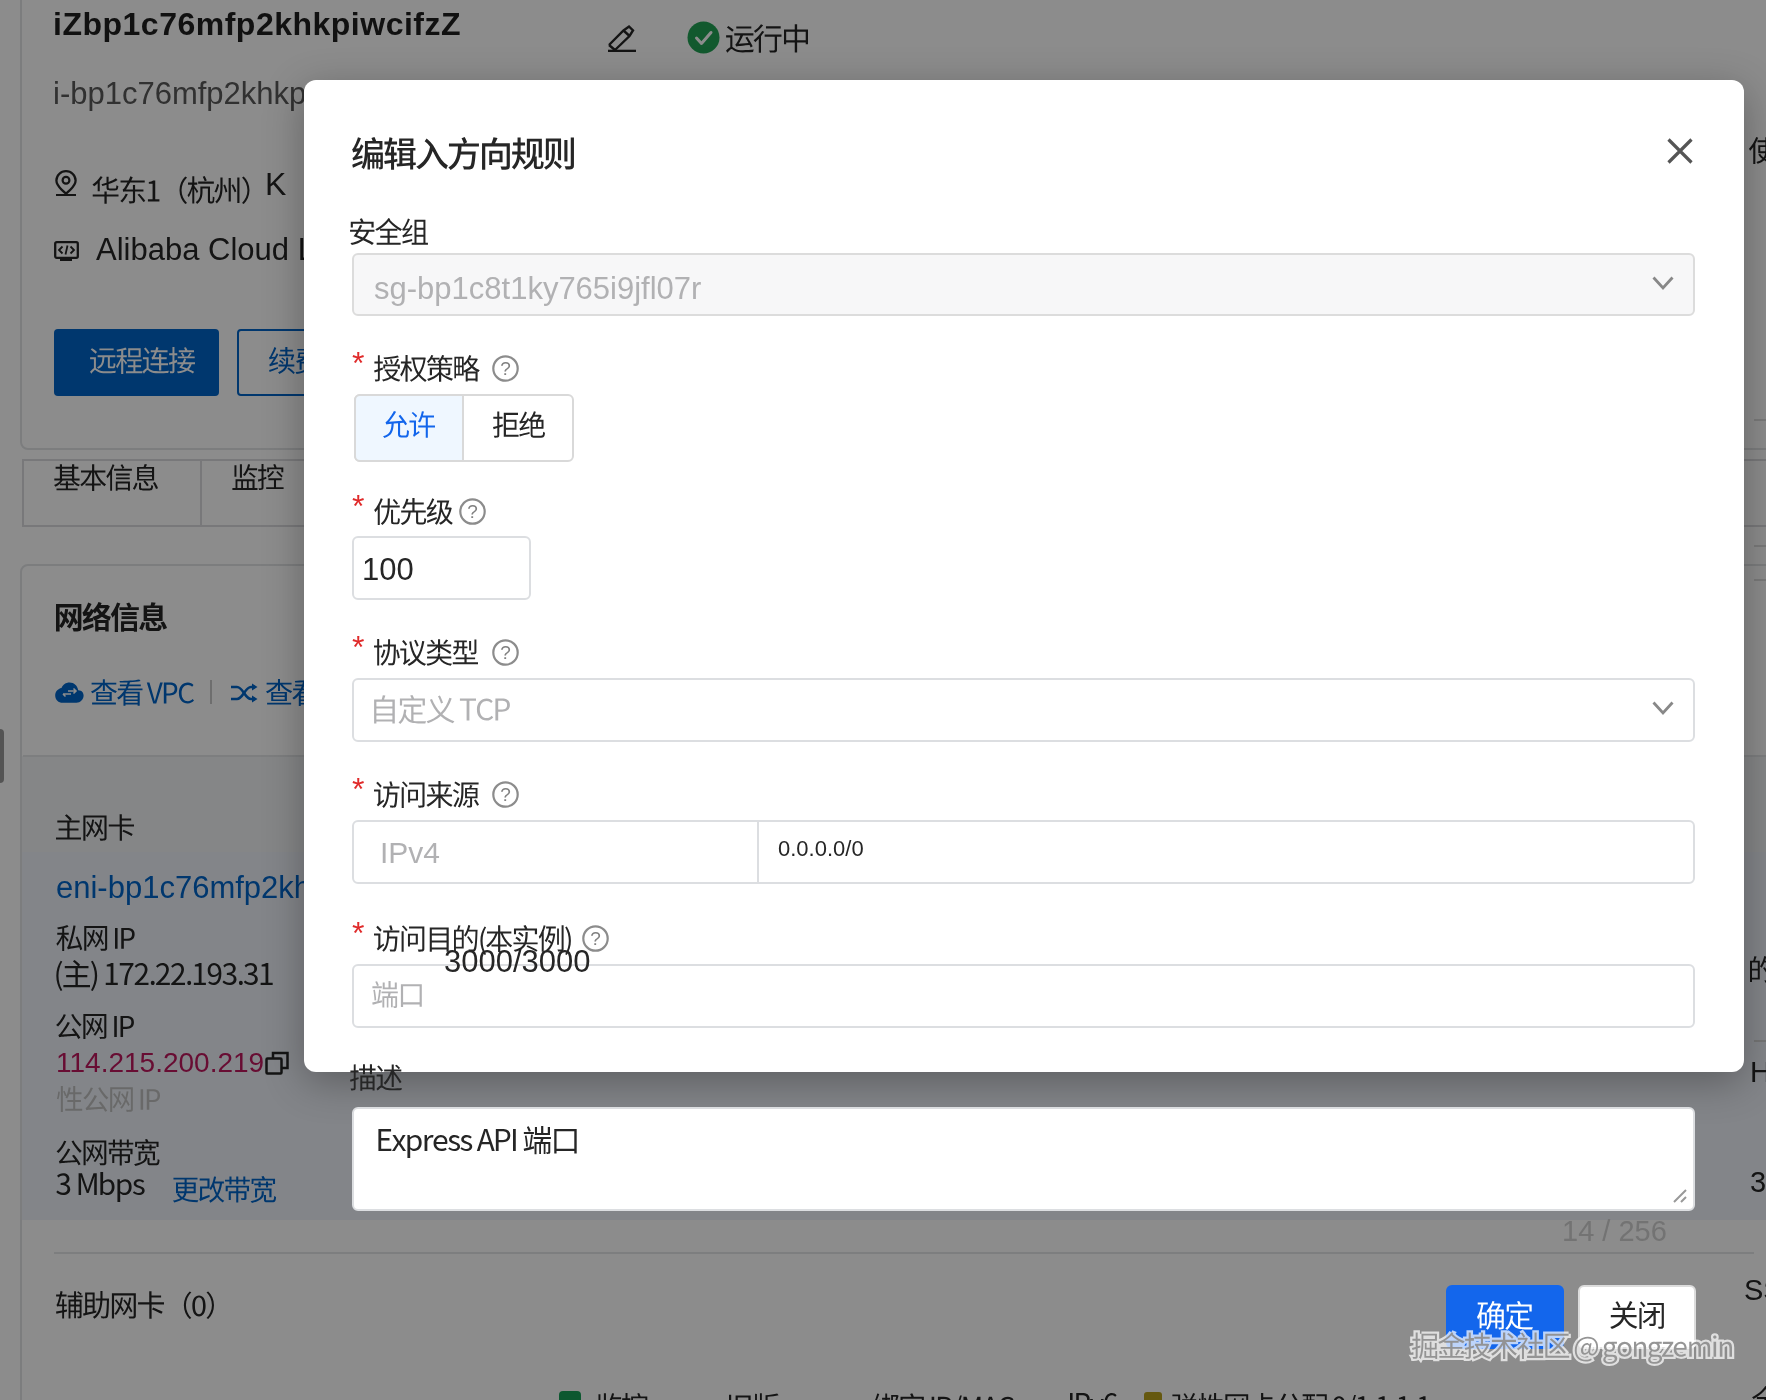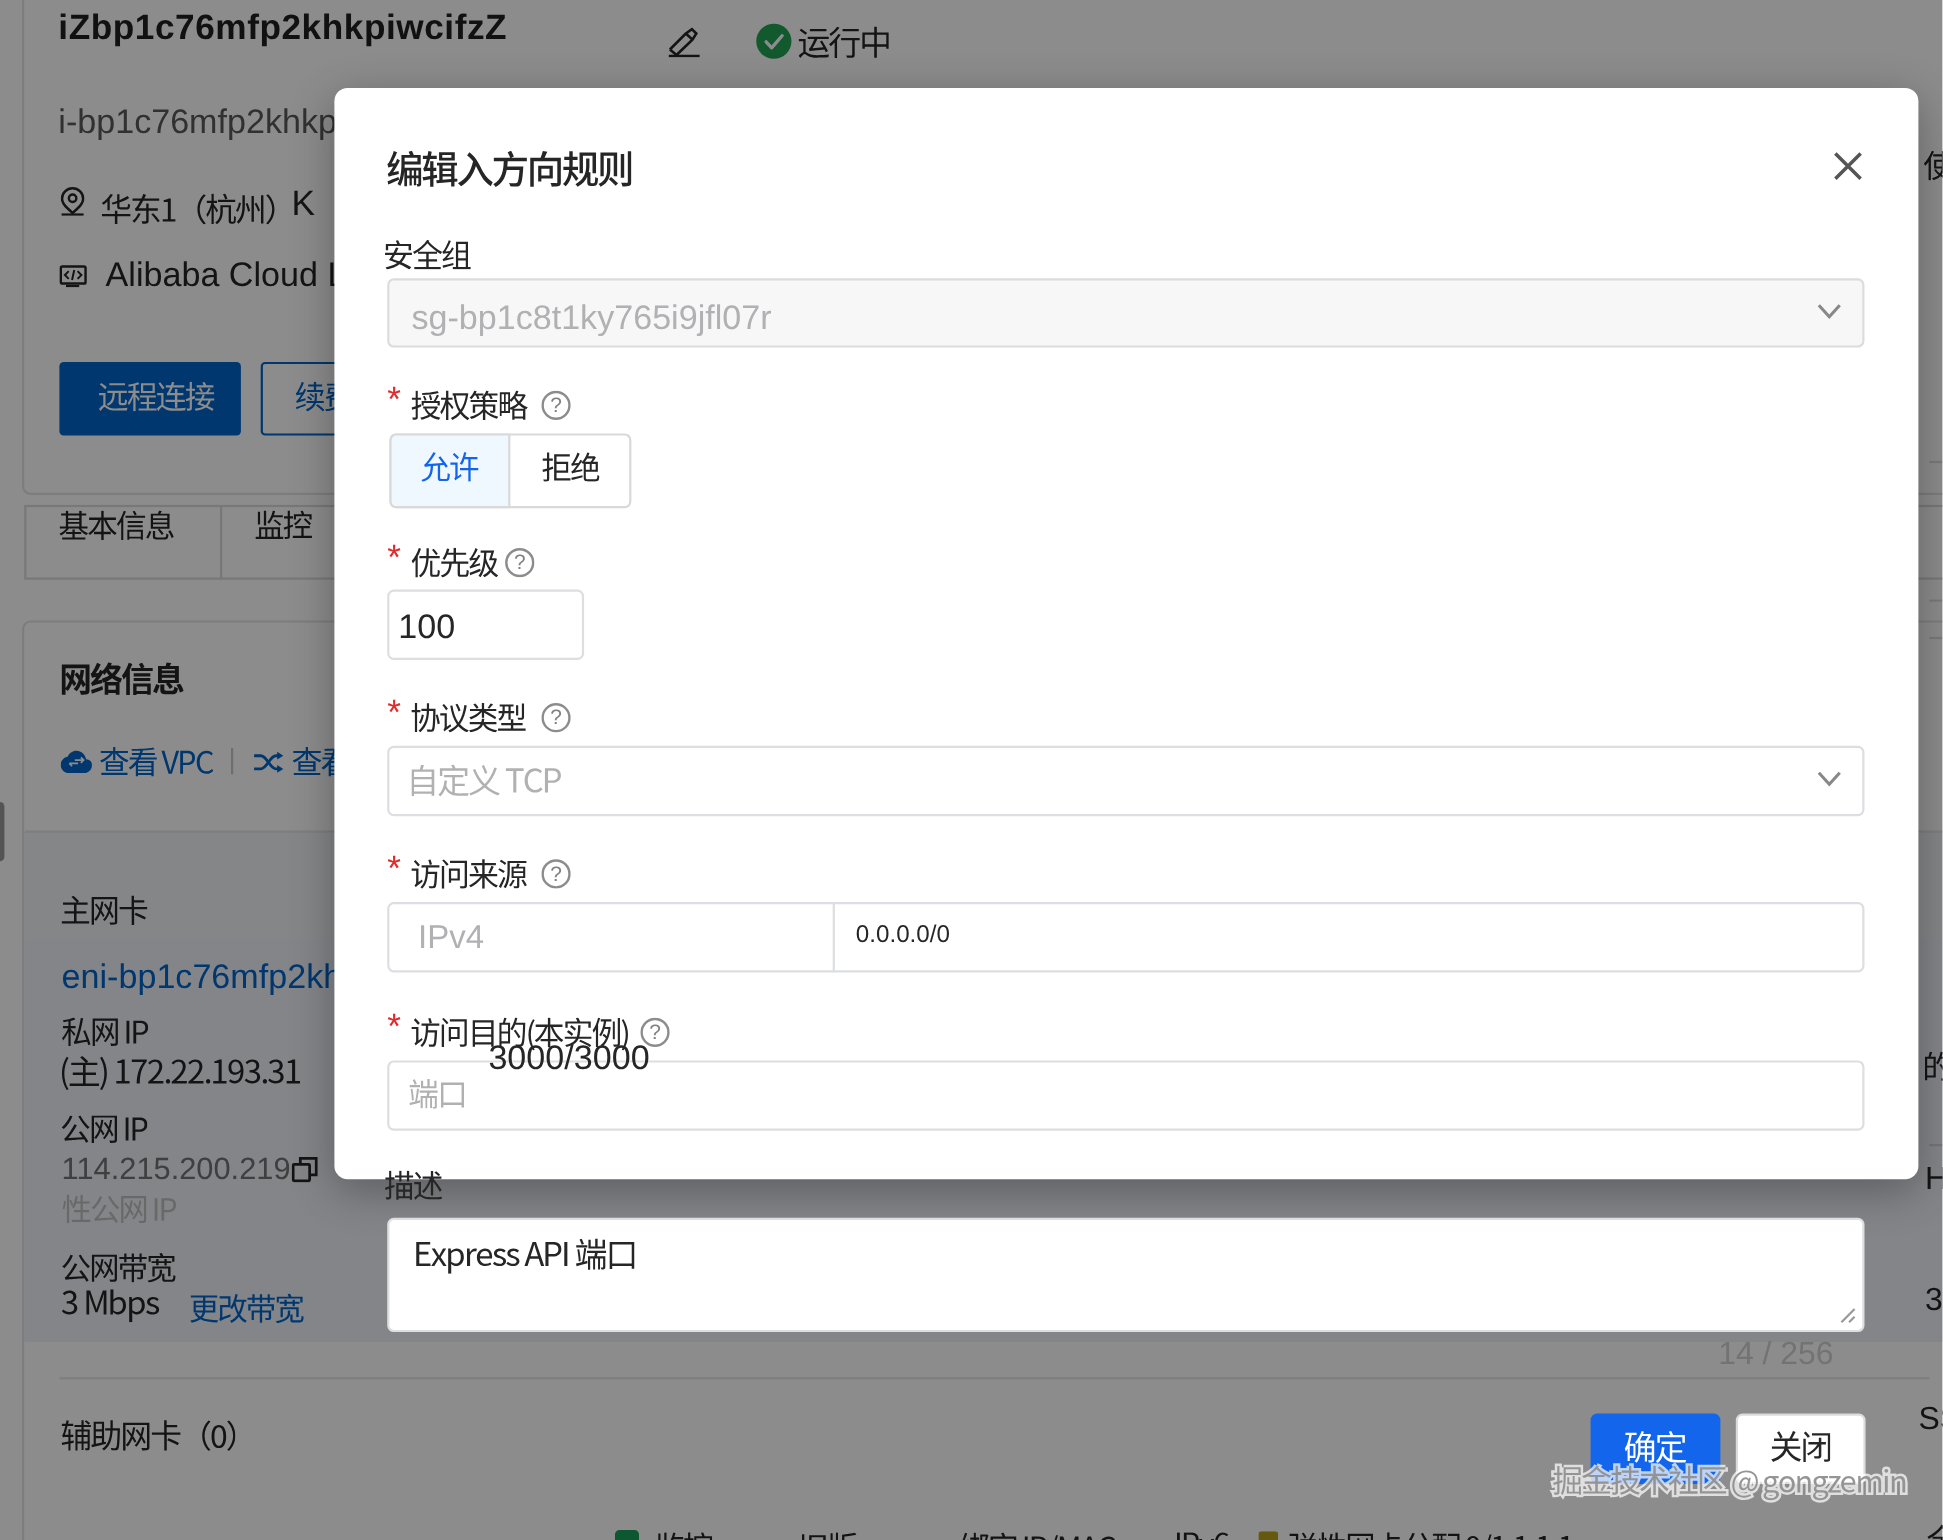--- a/index.html
+++ b/index.html
@@ -38,21 +38,21 @@
         <path d="M2 27 H30" stroke-width="2.6"></path>
     </g>
   </svg>
   <svg class="a" style="left:687px;top:21px" width="33" height="33" viewBox="0 0 33 33">
     <circle cx="16.5" cy="16.5" r="16" fill="#21a355"></circle>
     <path d="M9.5 17 L14.5 22.5 L24 11.5" fill="none" stroke="#fff" stroke-width="3" stroke-linecap="round" stroke-linejoin="round"></path>
   </svg>
   <svg class="a" style="left:726px;top:24px" width="82" height="29" viewBox="1.1 -25.3 82.3 28.7">
       <path d="M11.4 -23.1L11.4 -21.0L26.5 -21.0L26.5 -23.1L11.4 -23.1M2.0 -22.0C3.8 -20.7 6.2 -18.9 7.3 -17.8L8.9 -19.5C7.7 -20.6 5.2 -22.2 3.5 -23.4L2.0 -22.0M11.2 -2.8C12.1 -3.2 13.5 -3.3 24.7 -4.4L25.9 -2.0L27.9 -3.1C26.8 -5.5 24.3 -9.5 22.5 -12.6L20.6 -11.7C21.6 -10.1 22.7 -8.2 23.7 -6.4L13.8 -5.6C15.4 -8.0 16.9 -11.1 18.2 -14.0L28.6 -14.0L28.6 -16.1L9.4 -16.1L9.4 -14.0L15.5 -14.0C14.3 -10.8 12.7 -7.8 12.1 -7.0C11.5 -6.0 11.0 -5.3 10.5 -5.2C10.7 -4.5 11.1 -3.3 11.2 -2.8M7.5 -14.1L1.2 -14.1L1.2 -12.0L5.4 -12.0L5.4 -2.2C4.1 -1.6 2.6 -0.3 1.1 1.3L2.7 3.4C4.2 1.4 5.7 -0.4 6.7 -0.4C7.3 -0.4 8.4 0.6 9.6 1.4C11.7 2.6 14.2 3.0 17.9 3.0C21.1 3.0 26.3 2.9 28.3 2.7C28.3 2.0 28.7 0.9 29.0 0.2C25.9 0.6 21.4 0.8 18.0 0.8C14.6 0.8 12.1 0.6 10.1 -0.7C8.9 -1.4 8.2 -2.0 7.5 -2.3L7.5 -14.1ZM41.2 -23.2L41.2 -21.0L56.0 -21.0L56.0 -23.2L41.2 -23.2M36.2 -25.2C34.7 -22.8 31.8 -20.1 29.2 -18.5C29.6 -18.0 30.3 -17.2 30.6 -16.7C33.3 -18.6 36.4 -21.5 38.4 -24.2L36.2 -25.2M39.9 -15.0L39.9 -12.8L50.0 -12.8L50.0 0.4C50.0 0.9 49.8 1.0 49.2 1.1C48.7 1.1 46.7 1.1 44.5 1.0C44.9 1.7 45.2 2.6 45.3 3.2C48.2 3.2 49.9 3.2 51.0 2.9C52.0 2.5 52.3 1.8 52.3 0.4L52.3 -12.8L56.8 -12.8L56.8 -15.0L39.9 -15.0M37.4 -18.6C35.3 -15.2 32.0 -11.7 28.9 -9.3C29.4 -8.9 30.2 -7.8 30.5 -7.3C31.6 -8.3 32.8 -9.4 34.0 -10.7L34.0 3.4L36.2 3.4L36.2 -13.2C37.4 -14.8 38.6 -16.3 39.5 -17.8L37.4 -18.6ZM70.1 -25.3L70.1 -20.0L59.3 -20.0L59.3 -5.1L61.5 -5.1L61.5 -7.0L70.1 -7.0L70.1 3.2L72.5 3.2L72.5 -7.0L81.1 -7.0L81.1 -5.2L83.4 -5.2L83.4 -20.0L72.5 -20.0L72.5 -25.3L70.1 -25.3M61.5 -9.2L61.5 -17.8L70.1 -17.8L70.1 -9.2L61.5 -9.2M81.1 -9.2L72.5 -9.2L72.5 -17.8L81.1 -17.8L81.1 -9.2Z" fill="#262626"></path>
     </svg>
-  <div class="lat" style="left:53px;top:93px;font-size:31px;color:#595959">i-bp1c76mfp2khkp</div>
+  <div class="lat" style="left:53px;top:76px;font-size:31px;color:#595959">i-bp1c76mfp2khkp</div>
 
   <svg class="a" style="left:55px;top:170px" width="22" height="27" viewBox="0 0 22 27">
     <path d="M11 1.2 C5.6 1.2 1.4 5.4 1.4 10.6 C1.4 14.6 4.2 17.4 6.8 19.8 L11 23.6 L15.2 19.8 C17.8 17.4 20.6 14.6 20.6 10.6 C20.6 5.4 16.4 1.2 11 1.2 Z" fill="none" stroke="#262626" stroke-width="2.3"></path>
     <circle cx="11" cy="10.2" r="3.4" fill="none" stroke="#262626" stroke-width="2.2"></circle>
   </svg>
   <div class="a" style="left:56px;top:194px;width:20px;height:2.4px;background:#262626"></div>
   <svg class="a" style="left:92px;top:176px" width="158" height="28" viewBox="1.3 -25.6 158.1 28.2">
       <path d="M15.4 -24.9L15.4 -18.9C13.7 -18.3 12.0 -17.8 10.3 -17.3C10.7 -16.9 11.0 -16.1 11.2 -15.6C12.5 -15.9 13.9 -16.4 15.4 -16.8L15.4 -14.2C15.4 -11.7 16.1 -11.1 18.9 -11.1C19.5 -11.1 23.4 -11.1 24.0 -11.1C26.4 -11.1 27.0 -12.0 27.3 -15.5C26.7 -15.6 25.8 -16.0 25.3 -16.3C25.2 -13.5 25.0 -13.0 23.9 -13.0C23.0 -13.0 19.8 -13.0 19.1 -13.0C17.8 -13.0 17.5 -13.2 17.5 -14.2L17.5 -17.5C20.9 -18.6 24.1 -20.0 26.5 -21.6L24.8 -23.3C23.0 -22.0 20.4 -20.8 17.5 -19.6L17.5 -24.9L15.4 -24.9M9.4 -25.3C7.5 -22.1 4.5 -18.9 1.3 -17.0C1.8 -16.5 2.6 -15.7 3.0 -15.3C4.1 -16.1 5.3 -17.1 6.5 -18.3L6.5 -10.3L8.6 -10.3L8.6 -20.6C9.7 -21.9 10.7 -23.2 11.5 -24.6L9.4 -25.3M1.5 -7.0L1.5 -4.9L13.3 -4.9L13.3 2.3L15.6 2.3L15.6 -4.9L27.5 -4.9L27.5 -7.0L15.6 -7.0L15.6 -10.0L13.3 -10.0L13.3 -7.0L1.5 -7.0ZM34.7 -7.7C33.5 -4.9 31.5 -2.2 29.3 -0.4C29.9 -0.0 30.8 0.6 31.2 1.0C33.3 -1.0 35.5 -4.0 36.9 -7.1L34.7 -7.7M46.6 -6.8C48.8 -4.5 51.4 -1.3 52.6 0.7L54.5 -0.4C53.3 -2.4 50.6 -5.5 48.4 -7.7L46.6 -6.8M29.5 -21.0L29.5 -19.0L36.5 -19.0C35.4 -16.7 34.3 -15.0 33.8 -14.2C32.9 -12.9 32.3 -12.0 31.6 -11.8C31.9 -11.2 32.3 -10.1 32.4 -9.6C32.7 -9.8 33.8 -10.0 35.5 -10.0L42.0 -10.0L42.0 -0.8C42.0 -0.4 41.9 -0.2 41.4 -0.2C40.9 -0.2 39.4 -0.2 37.7 -0.2C38.0 0.4 38.4 1.3 38.5 2.0C40.6 2.0 42.1 2.0 43.0 1.6C43.9 1.2 44.2 0.5 44.2 -0.8L44.2 -10.0L52.6 -10.0L52.6 -12.1L44.2 -12.1L44.2 -16.6L42.0 -16.6L42.0 -12.1L35.1 -12.1C36.4 -14.1 37.9 -16.5 39.2 -19.0L53.9 -19.0L53.9 -21.0L40.3 -21.0C40.8 -22.2 41.3 -23.3 41.8 -24.4L39.4 -25.4C38.9 -23.9 38.3 -22.5 37.6 -21.0L29.5 -21.0ZM57.1 0.0L68.7 0.0L68.7 -2.2L64.5 -2.2L64.5 -21.0L62.4 -21.0C61.3 -20.3 59.9 -19.8 58.0 -19.5L58.0 -17.8L61.8 -17.8L61.8 -2.2L57.1 -2.2L57.1 0.0ZM88.9 -11.2C88.9 -5.5 91.2 -0.9 94.7 2.6L96.5 1.7C93.1 -1.7 91.0 -6.0 91.0 -11.2C91.0 -16.3 93.1 -20.6 96.5 -24.1L94.7 -25.0C91.2 -21.5 88.9 -16.8 88.9 -11.2ZM107.7 -20.0L107.7 -17.9L123.5 -17.9L123.5 -20.0L107.7 -20.0M112.3 -24.9C113.0 -23.5 113.9 -21.5 114.3 -20.3L116.4 -21.0C116.0 -22.2 115.1 -24.1 114.3 -25.6L112.3 -24.9M101.8 -25.4L101.8 -19.0L97.5 -19.0L97.5 -16.9L101.6 -16.9C100.7 -13.1 98.8 -8.6 97.0 -6.2C97.3 -5.7 97.9 -4.7 98.1 -4.1C99.5 -6.0 100.8 -9.2 101.8 -12.5L101.8 2.2L103.8 2.2L103.8 -13.0C104.8 -11.3 105.9 -9.3 106.4 -8.2L107.8 -10.2C107.2 -11.1 104.6 -14.8 103.8 -15.8L103.8 -16.9L106.8 -16.9L106.8 -19.0L103.8 -19.0L103.8 -25.4L101.8 -25.4M109.9 -15.0L109.9 -9.5C109.9 -6.1 109.4 -2.1 105.2 0.8C105.6 1.1 106.4 2.0 106.6 2.5C111.2 -0.6 112.1 -5.6 112.1 -9.5L112.1 -13.0L117.5 -13.0L117.5 -1.6C117.5 0.5 117.7 1.0 118.1 1.4C118.6 1.8 119.3 2.0 119.9 2.0C120.2 2.0 121.0 2.0 121.4 2.0C122.0 2.0 122.6 1.9 122.9 1.6C123.4 1.3 123.6 0.9 123.8 0.2C123.9 -0.5 124.1 -2.4 124.1 -4.1C123.5 -4.3 122.8 -4.6 122.4 -5.0C122.4 -3.2 122.3 -1.8 122.3 -1.2C122.2 -0.5 122.1 -0.2 122.0 -0.1C121.8 0.0 121.5 0.1 121.3 0.1C121.0 0.1 120.6 0.1 120.4 0.1C120.2 0.1 120.0 0.0 119.9 -0.1C119.7 -0.2 119.6 -0.7 119.6 -1.5L119.6 -15.0L109.9 -15.0ZM130.1 -24.1L130.1 -15.1C130.1 -9.8 129.6 -4.0 124.9 0.4C125.4 0.7 126.2 1.5 126.5 2.0C131.7 -2.8 132.3 -9.2 132.3 -15.1L132.3 -24.1L130.1 -24.1M138.4 -23.5L138.4 0.1L140.6 0.1L140.6 -23.5L138.4 -23.5M147.1 -24.2L147.1 1.7L149.3 1.7L149.3 -24.2L147.1 -24.2M126.9 -17.5C126.4 -14.9 125.5 -11.8 124.1 -9.8L126.0 -9.0C127.3 -11.0 128.2 -14.4 128.8 -16.9L126.9 -17.5M133.0 -16.3C134.0 -14.0 135.0 -10.8 135.2 -9.0L137.1 -9.8C136.8 -11.6 135.8 -14.6 134.8 -17.0L133.0 -16.3M141.2 -16.4C142.6 -14.2 143.9 -11.1 144.4 -9.2L146.2 -10.1C145.7 -12.0 144.3 -15.0 142.9 -17.2L141.2 -16.4ZM159.4 -11.2C159.4 -16.8 157.1 -21.5 153.6 -25.0L151.9 -24.1C155.2 -20.6 157.3 -16.3 157.3 -11.2C157.3 -6.0 155.2 -1.7 151.9 1.7L153.6 2.6C157.1 -0.9 159.4 -5.5 159.4 -11.2Z" fill="#262626"></path>
     </svg>
   <div class="lat" style="left:265px;top:166px;font-size:32px;color:#262626">K</div>
@@ -108,21 +108,21 @@
   <div class="lat" style="left:56px;top:870px;font-size:31px;color:#0064c8">eni-bp1c76mfp2khkp</div>
   <svg class="a" style="left:56px;top:925px" width="79" height="26" viewBox="0.7 -23.9 78.9 26.2">
       <path d="M12.2 0.6C13.0 0.2 14.2 -0.0 23.8 -1.6C24.2 -0.5 24.5 0.6 24.8 1.5L26.8 0.6C26.0 -2.7 23.9 -8.1 22.0 -12.3L20.1 -11.5C21.2 -9.1 22.3 -6.2 23.2 -3.5L14.8 -2.3C16.9 -8.2 18.9 -15.8 20.1 -23.1L17.9 -23.5C16.7 -16.0 14.3 -7.8 13.5 -5.6C12.8 -3.3 12.1 -1.8 11.5 -1.5C11.7 -0.9 12.1 0.2 12.2 0.6M11.7 -23.9C9.3 -22.8 5.1 -21.9 1.6 -21.3C1.8 -20.9 2.1 -20.1 2.2 -19.6C3.6 -19.8 5.1 -20.1 6.6 -20.4L6.6 -16.0L1.6 -16.0L1.6 -14.0L6.3 -14.0C5.0 -10.7 2.7 -6.9 0.7 -4.9C1.1 -4.4 1.6 -3.5 1.8 -2.9C3.5 -4.8 5.2 -7.8 6.6 -10.8L6.6 2.3L8.6 2.3L8.6 -11.5C9.7 -10.0 11.2 -7.9 11.8 -6.9L13.1 -8.7C12.5 -9.5 9.5 -12.8 8.6 -13.7L8.6 -14.0L13.2 -14.0L13.2 -16.0L8.6 -16.0L8.6 -20.8C10.2 -21.2 11.7 -21.6 13.0 -22.1L11.7 -23.9ZM31.7 -15.9C33.0 -14.3 34.4 -12.4 35.6 -10.5C34.6 -7.3 33.1 -4.7 31.1 -2.7C31.6 -2.4 32.4 -1.8 32.8 -1.4C34.5 -3.3 35.8 -5.7 36.9 -8.5C37.8 -7.1 38.6 -5.8 39.1 -4.7L40.5 -6.2C39.8 -7.4 38.8 -9.0 37.7 -10.7C38.5 -13.2 39.1 -15.8 39.5 -18.7L37.6 -19.0C37.3 -16.8 36.9 -14.7 36.3 -12.7C35.2 -14.2 34.1 -15.8 33.0 -17.1L31.7 -15.9M39.8 -15.9C41.1 -14.2 42.5 -12.3 43.7 -10.4C42.6 -7.2 41.0 -4.5 39.0 -2.4C39.4 -2.2 40.3 -1.5 40.6 -1.2C42.4 -3.1 43.8 -5.5 44.9 -8.3C45.9 -6.7 46.7 -5.1 47.2 -3.8L48.7 -5.1C48.0 -6.7 47.0 -8.6 45.7 -10.6C46.5 -13.1 47.0 -15.8 47.4 -18.7L45.6 -18.9C45.2 -16.7 44.9 -14.7 44.4 -12.7C43.3 -14.2 42.3 -15.7 41.2 -17.0L39.8 -15.9M28.8 -23.0L28.8 2.1L30.9 2.1L30.9 -21.0L49.8 -21.0L49.8 -0.7C49.8 -0.1 49.6 0.0 49.1 0.0C48.6 0.1 46.7 0.1 44.9 0.0C45.2 0.6 45.6 1.5 45.7 2.1C48.2 2.1 49.7 2.0 50.6 1.7C51.6 1.4 51.9 0.7 51.9 -0.7L51.9 -23.0L28.8 -23.0ZM59.8 0.0L62.4 0.0L62.4 -21.0L59.8 -21.0L59.8 0.0ZM66.1 0.0L68.7 0.0L68.7 -8.0L72.1 -8.0C76.6 -8.0 79.6 -10.0 79.6 -14.7C79.6 -19.5 76.5 -21.0 72.0 -21.0L66.1 -21.0L66.1 0.0M68.7 -10.1L68.7 -18.9L71.6 -18.9C75.2 -18.9 77.0 -17.9 77.0 -14.7C77.0 -11.5 75.3 -10.1 71.7 -10.1L68.7 -10.1Z" fill="#262626"></path>
     </svg>
   <svg class="a" style="left:56px;top:960px" width="217" height="31" viewBox="2.8 -25.1 217.1 31.1">
       <path d="M7.2 6.0L8.8 5.3C6.3 1.0 5.0 -4.1 5.0 -9.2C5.0 -14.3 6.3 -19.3 8.8 -23.6L7.2 -24.4C4.4 -19.9 2.8 -15.1 2.8 -9.2C2.8 -3.3 4.4 1.5 7.2 6.0ZM19.4 -23.8C21.2 -22.4 23.3 -20.4 24.5 -19.0L11.3 -19.0L11.3 -16.8L22.0 -16.8L22.0 -10.0L12.7 -10.0L12.7 -7.8L22.0 -7.8L22.0 0.0L9.9 0.0L9.9 2.2L36.6 2.2L36.6 0.0L24.4 0.0L24.4 -7.8L33.9 -7.8L33.9 -10.0L24.4 -10.0L24.4 -16.8L35.1 -16.8L35.1 -19.0L25.4 -19.0L26.8 -20.1C25.6 -21.6 23.2 -23.7 21.2 -25.1L19.4 -23.8ZM39.4 6.0C42.1 1.5 43.8 -3.3 43.8 -9.2C43.8 -15.1 42.1 -19.9 39.4 -24.4L37.6 -23.6C40.2 -19.3 41.5 -14.3 41.5 -9.2C41.5 -4.1 40.2 1.0 37.6 5.3L39.4 6.0ZM52.4 0.0L64.5 0.0L64.5 -2.3L60.1 -2.3L60.1 -22.0L58.0 -22.0C56.8 -21.3 55.4 -20.8 53.4 -20.4L53.4 -18.7L57.3 -18.7L57.3 -2.3L52.4 -2.3L52.4 0.0ZM70.9 0.0L73.8 0.0C74.1 -8.6 75.1 -13.7 80.2 -20.3L80.2 -22.0L66.5 -22.0L66.5 -19.7L77.1 -19.7C72.8 -13.7 71.3 -8.3 70.9 0.0ZM81.5 0.0L95.3 0.0L95.3 -2.4L89.2 -2.4C88.1 -2.4 86.8 -2.2 85.7 -2.2C90.8 -6.9 94.3 -11.3 94.3 -15.6C94.3 -19.5 91.8 -22.0 87.9 -22.0C85.1 -22.0 83.2 -20.7 81.4 -18.8L83.0 -17.3C84.2 -18.7 85.7 -19.8 87.5 -19.8C90.3 -19.8 91.6 -18.0 91.6 -15.5C91.6 -11.8 88.4 -7.5 81.5 -1.6L81.5 0.0ZM99.6 0.0C100.6 0.0 101.5 -0.8 101.5 -2.1C101.5 -3.3 100.6 -4.2 99.6 -4.2C98.4 -4.2 97.6 -3.3 97.6 -2.1C97.6 -0.8 98.4 0.0 99.6 0.0ZM102.9 0.0L116.7 0.0L116.7 -2.4L110.6 -2.4C109.5 -2.4 108.2 -2.2 107.1 -2.2C112.2 -6.9 115.7 -11.3 115.7 -15.6C115.7 -19.5 113.2 -22.0 109.3 -22.0C106.5 -22.0 104.6 -20.7 102.8 -18.8L104.4 -17.3C105.6 -18.7 107.1 -19.8 108.9 -19.8C111.7 -19.8 113.0 -18.0 113.0 -15.5C113.0 -11.8 109.8 -7.5 102.9 -1.6L102.9 0.0ZM118.1 0.0L131.9 0.0L131.9 -2.4L125.8 -2.4C124.7 -2.4 123.4 -2.2 122.3 -2.2C127.4 -6.9 130.9 -11.3 130.9 -15.6C130.9 -19.5 128.4 -22.0 124.5 -22.0C121.7 -22.0 119.8 -20.7 118.0 -18.8L119.6 -17.3C120.8 -18.7 122.3 -19.8 124.1 -19.8C126.9 -19.8 128.2 -18.0 128.2 -15.5C128.2 -11.8 125.0 -7.5 118.1 -1.6L118.1 0.0ZM136.2 0.0C137.2 0.0 138.1 -0.8 138.1 -2.1C138.1 -3.3 137.2 -4.2 136.2 -4.2C135.0 -4.2 134.2 -3.3 134.2 -2.1C134.2 -0.8 135.0 0.0 136.2 0.0ZM140.8 0.0L152.9 0.0L152.9 -2.3L148.5 -2.3L148.5 -22.0L146.4 -22.0C145.2 -21.3 143.8 -20.8 141.8 -20.4L141.8 -18.7L145.7 -18.7L145.7 -2.3L140.8 -2.3L140.8 0.0ZM160.4 0.0C164.6 0.0 168.4 -3.3 168.4 -11.6C168.4 -18.5 165.2 -22.0 161.0 -22.0C157.6 -22.0 154.7 -19.1 154.7 -14.9C154.7 -10.4 157.1 -8.0 160.8 -8.0C162.6 -8.0 164.5 -9.0 165.8 -10.7C165.6 -4.3 163.2 -2.3 160.4 -2.3C158.9 -2.3 157.6 -2.8 156.6 -3.8L155.1 -2.2C156.4 -1.0 158.0 0.0 160.4 0.0M165.8 -13.0C164.3 -10.9 162.7 -10.0 161.2 -10.0C158.6 -10.0 157.3 -11.9 157.3 -14.9C157.3 -17.9 158.9 -19.9 161.0 -19.9C163.8 -19.9 165.5 -17.5 165.8 -13.0ZM176.5 0.0C180.4 0.0 183.6 -2.3 183.6 -5.9C183.6 -8.7 181.5 -10.4 178.9 -11.1L178.9 -11.2C181.3 -12.0 182.8 -13.8 182.8 -16.5C182.8 -20.0 180.1 -22.0 176.4 -22.0C173.9 -22.0 171.9 -20.9 170.3 -19.4L171.7 -17.6C173.0 -18.9 174.5 -19.8 176.3 -19.8C178.6 -19.8 180.0 -18.4 180.0 -16.3C180.0 -13.9 178.5 -12.1 173.9 -12.1L173.9 -10.0C179.0 -10.0 180.8 -8.4 180.8 -6.0C180.8 -3.7 178.9 -2.3 176.3 -2.3C173.8 -2.3 172.2 -3.4 170.9 -4.6L169.5 -3.0C170.9 -1.4 173.1 0.0 176.5 0.0ZM188.0 0.0C189.0 0.0 189.9 -0.8 189.9 -2.1C189.9 -3.3 189.0 -4.2 188.0 -4.2C186.8 -4.2 186.0 -3.3 186.0 -2.1C186.0 -0.8 186.8 0.0 188.0 0.0ZM197.9 0.0C201.8 0.0 205.0 -2.3 205.0 -5.9C205.0 -8.7 202.9 -10.4 200.3 -11.1L200.3 -11.2C202.7 -12.0 204.2 -13.8 204.2 -16.5C204.2 -20.0 201.5 -22.0 197.8 -22.0C195.3 -22.0 193.3 -20.9 191.7 -19.4L193.1 -17.6C194.4 -18.9 195.9 -19.8 197.7 -19.8C200.0 -19.8 201.4 -18.4 201.4 -16.3C201.4 -13.9 199.9 -12.1 195.3 -12.1L195.3 -10.0C200.4 -10.0 202.2 -8.4 202.2 -6.0C202.2 -3.7 200.3 -2.3 197.7 -2.3C195.2 -2.3 193.6 -3.4 192.3 -4.6L190.9 -3.0C192.3 -1.4 194.5 0.0 197.9 0.0ZM207.8 0.0L219.9 0.0L219.9 -2.3L215.5 -2.3L215.5 -22.0L213.4 -22.0C212.2 -21.3 210.8 -20.8 208.8 -20.4L208.8 -18.7L212.7 -18.7L212.7 -2.3L207.8 -2.3L207.8 0.0Z" fill="#262626"></path>
     </svg>
   <svg class="a" style="left:56px;top:1014px" width="78" height="25" viewBox="1.4 -23.0 78.2 25.1">
       <path d="M9.1 -22.8C7.4 -18.6 4.6 -14.5 1.4 -12.0C2.0 -11.7 2.9 -11.0 3.4 -10.5C6.5 -13.3 9.4 -17.6 11.3 -22.2L9.1 -22.8M18.6 -23.0L16.6 -22.2C18.7 -17.9 22.3 -13.2 25.2 -10.5C25.6 -11.1 26.4 -11.9 27.0 -12.3C24.1 -14.6 20.5 -19.1 18.6 -23.0M4.5 0.3C5.6 -0.1 7.1 -0.2 21.9 -1.2C22.6 0.0 23.3 1.1 23.7 2.0L25.8 0.9C24.4 -1.7 21.5 -5.6 19.1 -8.6L17.1 -7.7C18.2 -6.3 19.4 -4.7 20.5 -3.1L7.4 -2.4C10.2 -5.6 13.0 -9.8 15.3 -14.1L13.0 -15.0C10.8 -10.4 7.4 -5.5 6.2 -4.2C5.2 -2.9 4.4 -2.1 3.7 -1.9C4.0 -1.3 4.4 -0.1 4.5 0.3ZM31.7 -15.9C33.0 -14.3 34.4 -12.4 35.6 -10.5C34.6 -7.3 33.1 -4.7 31.1 -2.7C31.6 -2.4 32.4 -1.8 32.8 -1.4C34.5 -3.3 35.8 -5.7 36.9 -8.5C37.8 -7.1 38.6 -5.8 39.1 -4.7L40.5 -6.2C39.8 -7.4 38.8 -9.0 37.7 -10.7C38.5 -13.2 39.1 -15.8 39.5 -18.7L37.6 -19.0C37.3 -16.8 36.9 -14.7 36.3 -12.7C35.2 -14.2 34.1 -15.8 33.0 -17.1L31.7 -15.9M39.8 -15.9C41.1 -14.2 42.5 -12.3 43.7 -10.4C42.6 -7.2 41.0 -4.5 39.0 -2.4C39.4 -2.2 40.3 -1.5 40.6 -1.2C42.4 -3.1 43.8 -5.5 44.9 -8.3C45.9 -6.7 46.7 -5.1 47.2 -3.8L48.7 -5.1C48.0 -6.7 47.0 -8.6 45.7 -10.6C46.5 -13.1 47.0 -15.8 47.4 -18.7L45.6 -18.9C45.2 -16.7 44.9 -14.7 44.4 -12.7C43.3 -14.2 42.3 -15.7 41.2 -17.0L39.8 -15.9M28.8 -23.0L28.8 2.1L30.9 2.1L30.9 -21.0L49.8 -21.0L49.8 -0.7C49.8 -0.1 49.6 0.0 49.1 0.0C48.6 0.1 46.7 0.1 44.9 0.0C45.2 0.6 45.6 1.5 45.7 2.1C48.2 2.1 49.7 2.0 50.6 1.7C51.6 1.4 51.9 0.7 51.9 -0.7L51.9 -23.0L28.8 -23.0ZM59.8 0.0L62.4 0.0L62.4 -21.0L59.8 -21.0L59.8 0.0ZM66.1 0.0L68.7 0.0L68.7 -8.0L72.1 -8.0C76.6 -8.0 79.6 -10.0 79.6 -14.7C79.6 -19.5 76.5 -21.0 72.0 -21.0L66.1 -21.0L66.1 0.0M68.7 -10.1L68.7 -18.9L71.6 -18.9C75.2 -18.9 77.0 -17.9 77.0 -14.7C77.0 -11.5 75.3 -10.1 71.7 -10.1L68.7 -10.1Z" fill="#262626"></path>
     </svg>
-  <div class="lat" style="left:56px;top:1047px;font-size:28px;color:#737373">114.215.200.219</div>
+  <div class="lat" style="left:56px;top:1047px;font-size:28px;color:#be185d">114.215.200.219</div>
   <svg class="a" style="left:265px;top:1051px" width="24" height="24" viewBox="0 0 24 24">
     <g fill="none" stroke="#262626" stroke-width="2.5">
       <rect x="1.5" y="7.5" width="15" height="15" rx="1"></rect>
       <path d="M8 7.5 V2 H22.5 V17 H16.5"></path>
     </g>
   </svg>
   <svg class="a" style="left:56px;top:1086px" width="105" height="26" viewBox="0.8 -24.3 105.2 26.5">
       <path d="M4.8 -24.3L4.8 2.2L6.9 2.2L6.9 -24.3L4.8 -24.3M2.2 -18.7C2.0 -16.4 1.5 -13.2 0.8 -11.3L2.4 -10.7C3.2 -12.8 3.7 -16.1 3.8 -18.4L2.2 -18.7M7.1 -18.8C7.9 -17.2 8.8 -15.2 9.0 -13.9L10.6 -14.7C10.3 -15.9 9.4 -17.9 8.6 -19.5L7.1 -18.8M9.3 -1.0L9.3 1.0L26.6 1.0L26.6 -1.0L19.5 -1.0L19.5 -8.0L25.3 -8.0L25.3 -10.0L19.5 -10.0L19.5 -16.0L25.9 -16.0L25.9 -18.0L19.5 -18.0L19.5 -24.2L17.4 -24.2L17.4 -18.0L13.9 -18.0C14.3 -19.5 14.6 -21.0 14.9 -22.6L12.8 -22.9C12.2 -18.9 11.1 -15.0 9.5 -12.5C10.0 -12.3 10.9 -11.8 11.3 -11.5C12.1 -12.7 12.7 -14.3 13.3 -16.0L17.4 -16.0L17.4 -10.0L11.4 -10.0L11.4 -8.0L17.4 -8.0L17.4 -1.0L9.3 -1.0ZM35.4 -22.8C33.7 -18.6 30.9 -14.5 27.7 -12.0C28.3 -11.7 29.3 -11.0 29.7 -10.5C32.8 -13.3 35.7 -17.6 37.6 -22.2L35.4 -22.8M44.9 -23.0L42.9 -22.2C45.0 -17.9 48.6 -13.2 51.5 -10.5C52.0 -11.1 52.7 -11.9 53.3 -12.3C50.4 -14.6 46.8 -19.1 44.9 -23.0M30.8 0.3C31.9 -0.1 33.4 -0.2 48.2 -1.2C48.9 0.0 49.6 1.1 50.1 2.0L52.1 0.9C50.7 -1.7 47.9 -5.6 45.4 -8.6L43.4 -7.7C44.5 -6.3 45.7 -4.7 46.9 -3.1L33.8 -2.4C36.6 -5.6 39.3 -9.8 41.6 -14.1L39.3 -15.0C37.1 -10.4 33.7 -5.5 32.6 -4.2C31.5 -2.9 30.8 -2.1 30.0 -1.9C30.3 -1.3 30.7 -0.1 30.8 0.3ZM58.1 -15.9C59.3 -14.3 60.7 -12.4 62.0 -10.5C60.9 -7.3 59.4 -4.7 57.5 -2.7C57.9 -2.4 58.7 -1.8 59.1 -1.4C60.8 -3.3 62.2 -5.7 63.2 -8.5C64.1 -7.1 64.9 -5.8 65.4 -4.7L66.8 -6.2C66.1 -7.4 65.2 -9.0 64.0 -10.7C64.8 -13.2 65.4 -15.8 65.8 -18.7L63.9 -19.0C63.6 -16.8 63.2 -14.7 62.7 -12.7C61.6 -14.2 60.4 -15.8 59.4 -17.1L58.1 -15.9M66.2 -15.9C67.4 -14.2 68.8 -12.3 70.0 -10.4C68.9 -7.2 67.4 -4.5 65.3 -2.4C65.8 -2.2 66.6 -1.5 66.9 -1.2C68.7 -3.1 70.1 -5.5 71.2 -8.3C72.2 -6.7 73.0 -5.1 73.5 -3.8L75.0 -5.1C74.4 -6.7 73.3 -8.6 72.0 -10.6C72.8 -13.1 73.4 -15.8 73.8 -18.7L71.9 -18.9C71.6 -16.7 71.2 -14.7 70.7 -12.7C69.7 -14.2 68.6 -15.7 67.5 -17.0L66.2 -15.9M55.1 -23.0L55.1 2.1L57.2 2.1L57.2 -21.0L76.2 -21.0L76.2 -0.7C76.2 -0.1 76.0 0.0 75.4 0.0C74.9 0.1 73.0 0.1 71.2 0.0C71.5 0.6 71.9 1.5 72.0 2.1C74.5 2.1 76.1 2.0 77.0 1.7C77.9 1.4 78.2 0.7 78.2 -0.7L78.2 -23.0L55.1 -23.0ZM86.1 0.0L88.7 0.0L88.7 -21.0L86.1 -21.0L86.1 0.0ZM92.4 0.0L95.0 0.0L95.0 -8.0L98.4 -8.0C102.9 -8.0 105.9 -10.0 105.9 -14.7C105.9 -19.5 102.9 -21.0 98.3 -21.0L92.4 -21.0L92.4 0.0M95.0 -10.1L95.0 -18.9L97.9 -18.9C101.6 -18.9 103.4 -17.9 103.4 -14.7C103.4 -11.5 101.7 -10.1 98.1 -10.1L95.0 -10.1Z" fill="#c0c0c0"></path>
     </svg>
   <svg class="a" style="left:56px;top:1139px" width="104" height="27" viewBox="1.4 -24.6 104.4 27.4">

